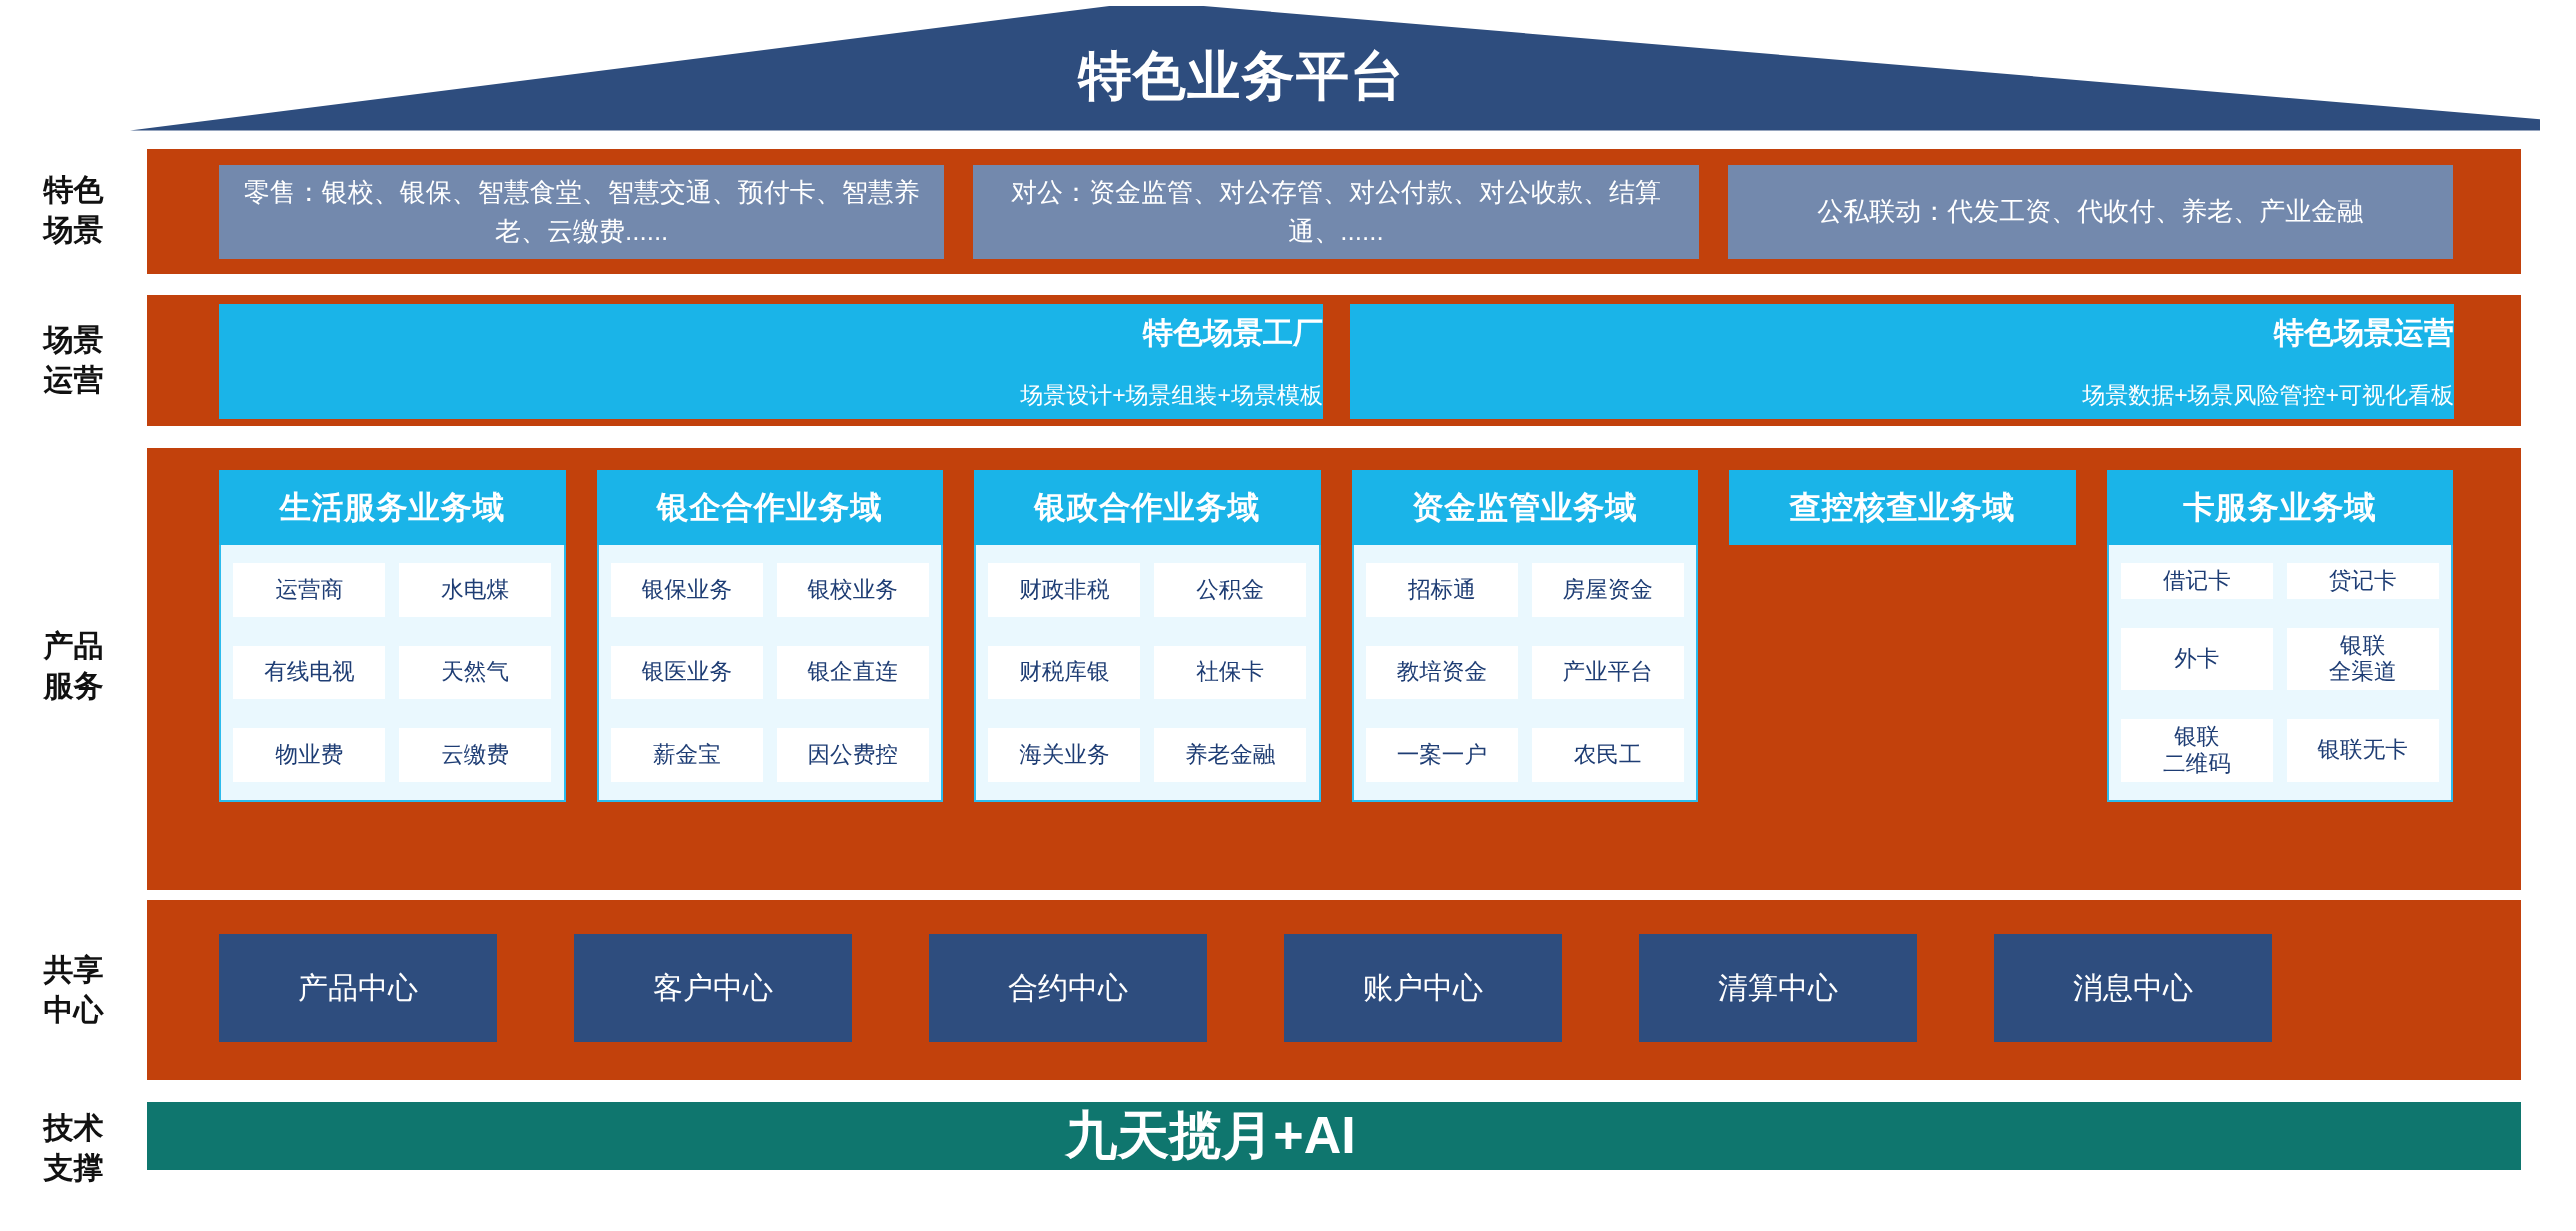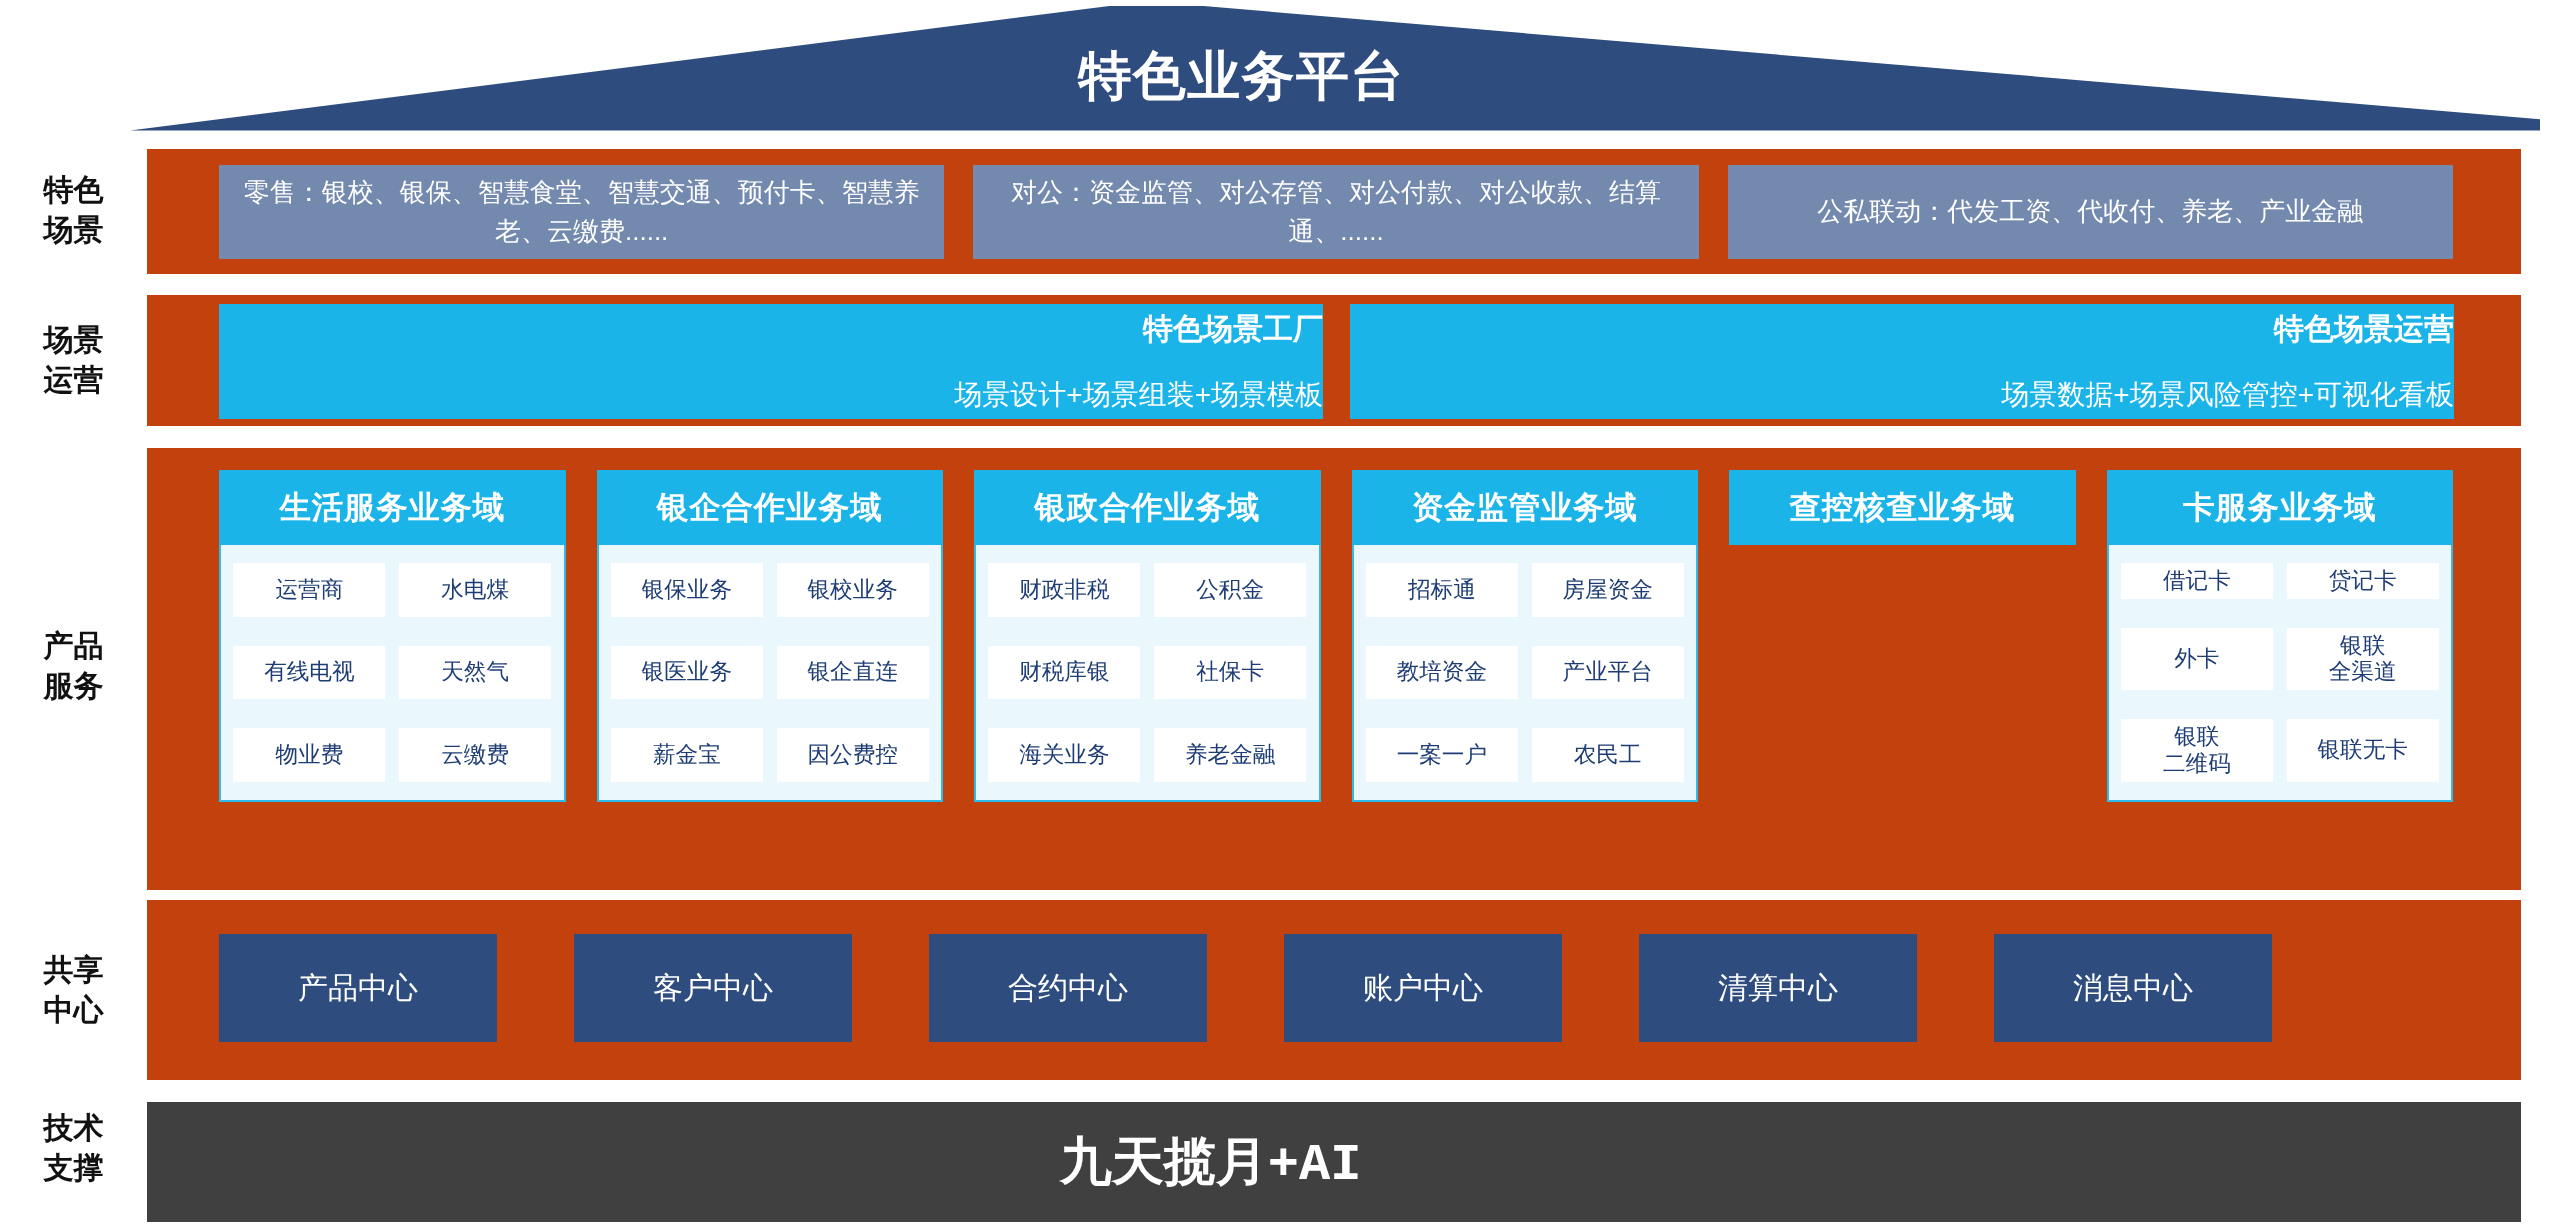--- a/index.html
+++ b/index.html
@@ -36,21 +36,21 @@
   .scene-box{flex:1;background:#7389ad;color:#ffffff;font-size:26px;line-height:1.5;
         display:flex;align-items:center;justify-content:center;text-align:center;
         padding:0 23px;}
 
   
   .operation-row{position:absolute;left:72px;right:67px;top:9px;height:115px;
         display:flex;gap:27px;}
   .operation-box{flex:1;background:#1ab4e8;color:#ffffff;display:flex;flex-direction:column;
         align-items:flex-end;justify-content:center;gap:26px;}
   .operation-title{font-size:30px;font-weight:bold;}
-  .operation-sub{font-size:28px;}
+  .operation-sub{font-size:23px;}
 
   
   .products-row{position:absolute;left:72px;right:68px;top:22px;height:332px;
         display:flex;gap:31px;}
   .product-col{flex:1;display:flex;flex-direction:column;}
   .product-col-header{height:75px;background:#1ab4e8;color:#ffffff;font-size:31.5px;
         font-weight:bold;display:flex;align-items:center;justify-content:center;
         letter-spacing:0.7px;}
   .product-col-body{flex:1;background:#eaf8fe;border:2.1px solid #2cbbec;border-top:none;
         padding:18px 12.3px;display:grid;grid-template-columns:1fr 1fr;
@@ -58,22 +58,22 @@
   .product-cell{background:#ffffff;color:#1e3d74;font-size:22.6px;line-height:1.18;
         display:flex;align-items:center;justify-content:center;text-align:center;
         white-space:pre-line;}
 
   
   .centers-row{position:absolute;left:72px;top:34px;height:108px;display:flex;gap:77px;}
   .center-box{width:278px;background:#2e4d7e;color:#ffffff;font-size:30px;
         display:flex;align-items:center;justify-content:center;}
 
   
-  .tech-bar{position:absolute;left:147px;top:1102px;width:2374px;height:120px;
-        background:#404040;font-family:Liberation Mono, monospace;}
+  .tech-bar{position:absolute;left:147px;top:1102px;width:2374px;height:68px;
+        background:#0f766e;}
   .tech-bar-text{position:absolute;left:44.8%;top:50%;transform:translate(-50%,-50%);
         color:#ffffff;font-size:52px;font-weight:bold;white-space:nowrap;}
 </style>
 </head>
 <body>
 
 <div class="stage">
 
   <div class="roof"></div>
   <div class="roof-title">特色业务平台</div>

